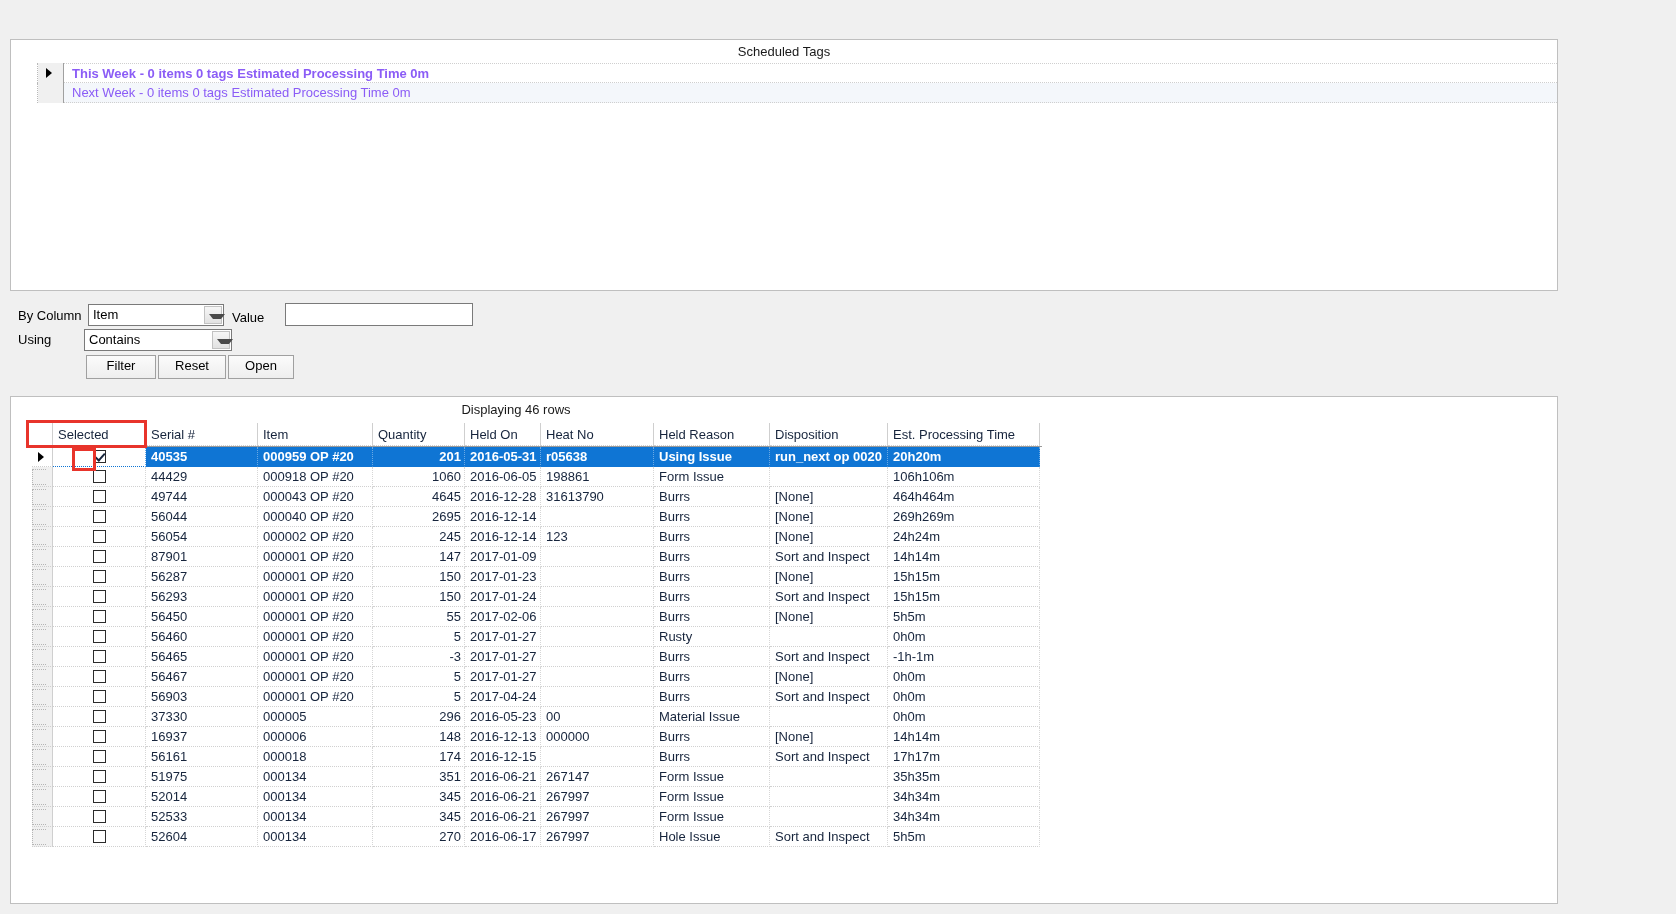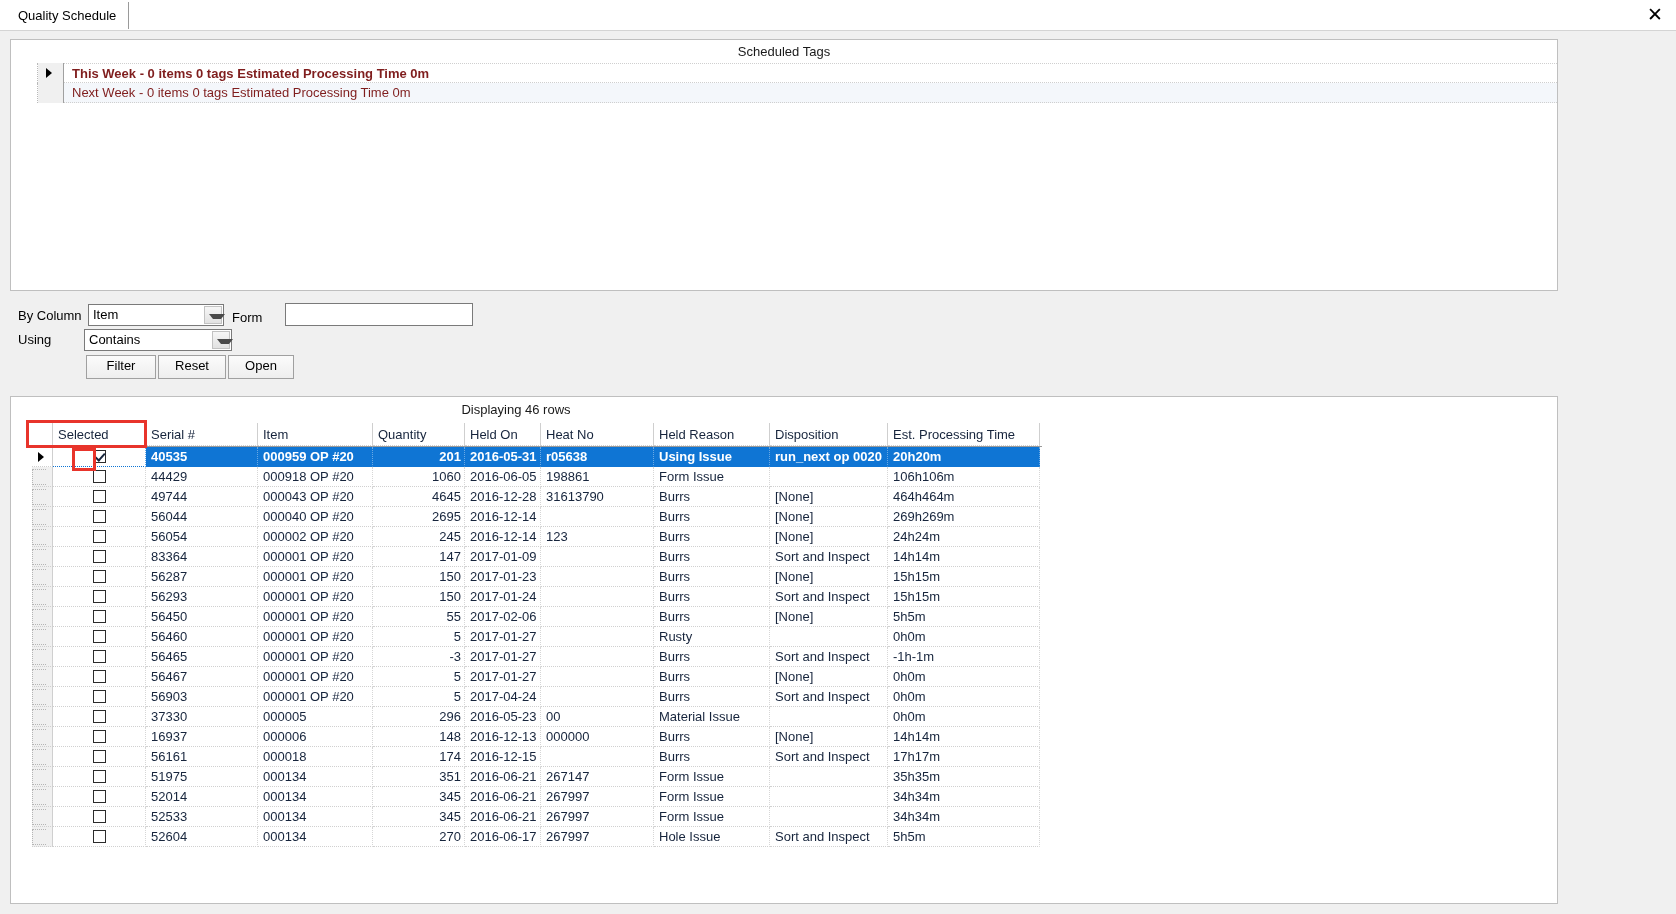--- a/index.html
+++ b/index.html
@@ -76,21 +76,21 @@
     border-right: 1px solid #a0a0a0;
     position: relative;
   }
   .caret {
     position: absolute; left: 8px; top: 5px;
     width: 0; height: 0;
     border-left: 6px solid #000;
     border-top: 5px solid transparent;
     border-bottom: 5px solid transparent;
   }
-  .tree-label { font-size: 13px; padding-left: 8px; color: #7f1d1d; }
+  .tree-label { font-size: 13px; padding-left: 8px; color: #8b5cf6; }
   .tree-label.bold { font-weight: bold; }
   .tree-row.alt { background: #f4f7fb; }
 
   
   .filters { position: absolute; left: 0; top: 298px; width: 100%; height: 90px; }
   .lbl { position: absolute; font-size: 13px; color: #000; }
   .wf-select {
     position: absolute;
     background: #ffffff;
     border: 1px solid #7a7a7a;
@@ -231,26 +231,20 @@
   .c-heat  { flex: 0 0 113px; }
   .c-reas  { flex: 0 0 116px; }
   .c-disp  { flex: 0 0 118px; }
   .c-est   { flex: 0 0 152px; }
 </style>
 </head>
 <body>
 
 <div class="app">
 
-  <div class="tabstrip">
-    <div class="tab">
-      <span>Quality Schedule</span>
-    </div>
-    <div class="close-x">✕</div>
-  </div>
 
   <div class="sched-panel">
     <div class="sched-title">Scheduled Tags</div>
     <div class="tree">
       <div class="tree-row first">
         <div class="row-gutter"></div>
         <div class="row-handle">
           <span class="caret"></span>
         </div>
         <div class="tree-label bold">This Week - 0 items 0 tags  Estimated Processing Time 0m</div>
@@ -263,21 +257,21 @@
     </div>
   </div>
 
   <div class="filters">
     <div class="lbl" style="left:18px; top:10px;">By Column</div>
     <div class="wf-select" style="left:88px; top:6px; width:136px;">
       <span>Item</span>
       <span class="arrow-box"></span>
     </div>
 
-    <div class="lbl" style="left:232px; top:12px;">Form</div>
+    <div class="lbl" style="left:232px; top:12px;">Value</div>
     <input class="wf-input" style="left: 285px; top: 5px; width: 188px;" value="" placeholder="">
 
     <div class="lbl" style="left:18px; top:34px;">Using</div>
     <div class="wf-select" style="left:84px; top:31px; width:148px;">
       <span>Contains</span>
       <span class="arrow-box"></span>
     </div>
 
     <div class="wf-btn" style="left:86px; top:57px; width:70px;">Filter</div>
     <div class="wf-btn" style="left:158px; top:57px; width:68px;">Reset</div>
@@ -381,21 +375,21 @@
             <div class="gcell c-disp">[None]</div>
             <div class="gcell c-est">24h24m</div>
           </div>
           <div class="grow">
             <div class="gsel handle">
               <span class="gutter-dots"></span>
             </div>
             <div class="gcell c-chk chk">
               <span class="cbox"></span>
             </div>
-            <div class="gcell c-ser">83364</div>
+            <div class="gcell c-ser">87901</div>
             <div class="gcell c-item">000001 OP #20</div>
             <div class="gcell c-qty num">147</div>
             <div class="gcell c-held">2017-01-09</div>
             <div class="gcell c-heat"></div>
             <div class="gcell c-reas">Burrs</div>
             <div class="gcell c-disp">Sort and Inspect</div>
             <div class="gcell c-est">14h14m</div>
           </div>
           <div class="grow">
             <div class="gsel handle">

